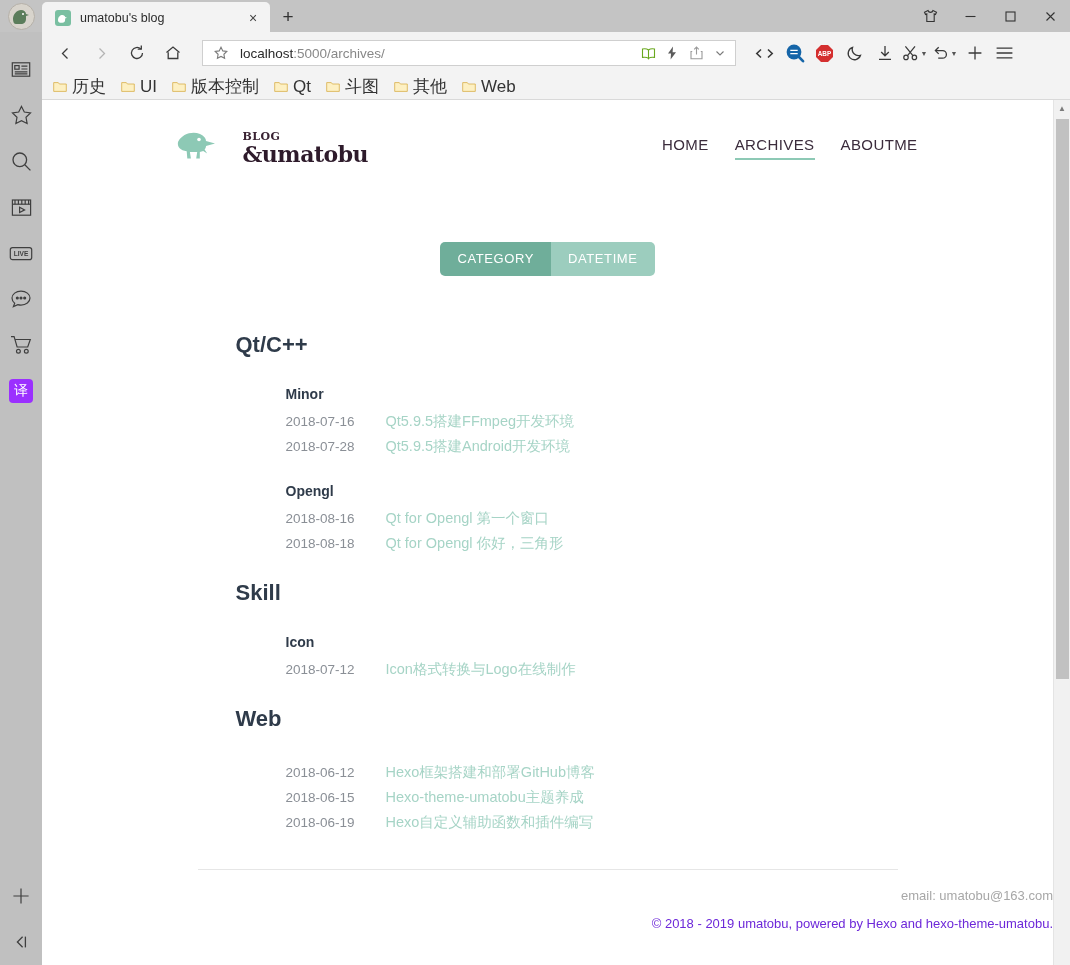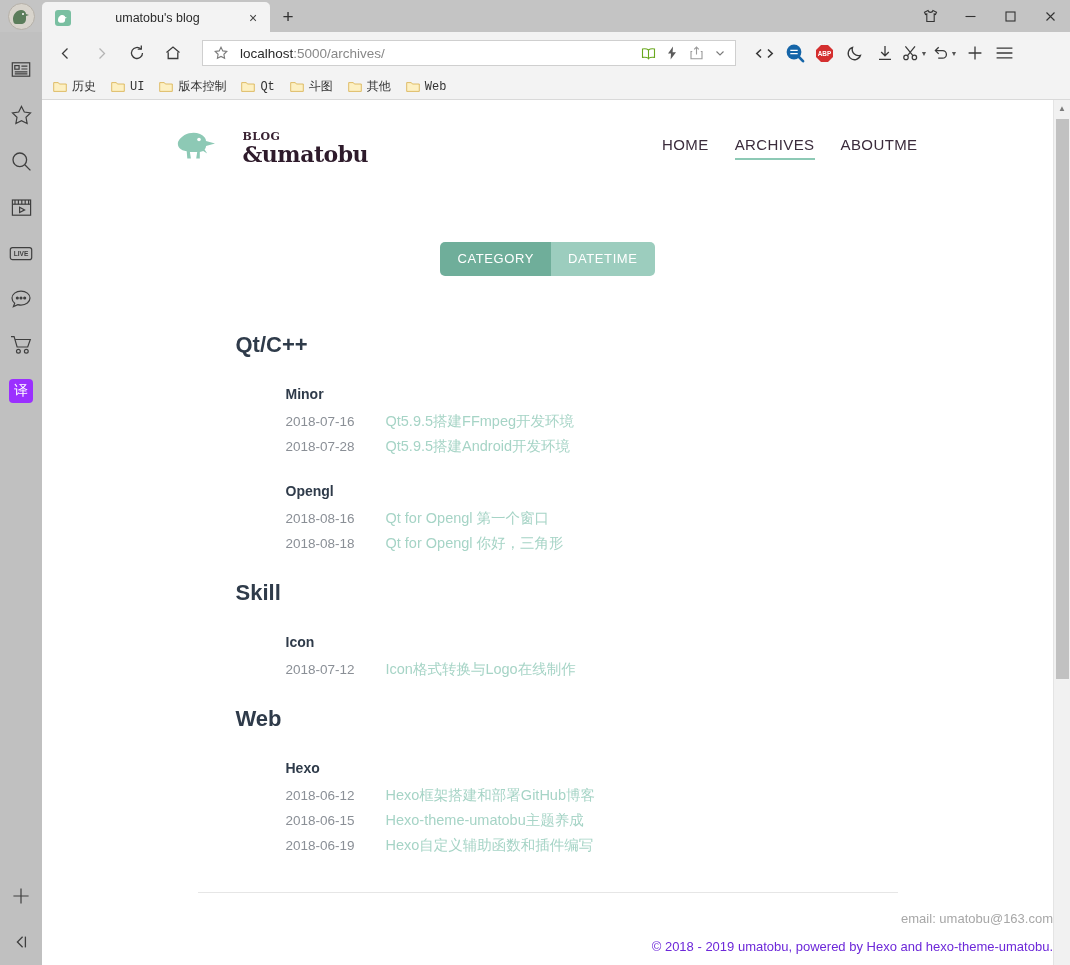--- a/index.html
+++ b/index.html
@@ -7,21 +7,21 @@
     width: 1070px; height: 965px;
     font-family: "Liberation Sans", sans-serif;
     overflow: hidden;
     background: #c0c0c0;
   }
   #app { position: relative; width: 1070px; height: 965px; display: flex; flex-direction: column; }
 
   
   .titlebar {
     height: 32px; background: #c4c4c4; display: flex; align-items: flex-end;
-    flex: 0 0 32px; position: relative; text-align: center;
+    flex: 0 0 32px; position: relative;
   }
   .brand-avatar {
     position: absolute; left: 4px; top: 3px; width: 34px; height: 26px;
     display: flex; align-items: center; justify-content: center;
   }
   .avatar-circle {
     width: 27px; height: 27px; border-radius: 50%;
     background: #d8d4cc; border: 1px solid #b5b0a8;
     display: flex; align-items: center; justify-content: center;
     overflow: hidden;
@@ -77,21 +77,21 @@
     width: 29px; height: 30px; display: flex; align-items: center; justify-content: center;
     color: #3a3a3a; position: relative;
   }
   .tic .caret { font-size: 7px; margin-left: 1px; color: #555; }
 
   .bookmarks {
     height: 26px; background: #f3f3f3; display: flex; align-items: center;
     padding-left: 48px; gap: 5px; flex: 0 0 26px; border-bottom: 1px solid #d9d9d9;
   }
   .bm { display: flex; align-items: center; gap: 5px; padding: 2px 5px; border-radius: 3px; }
-  .bm-label { font-size: 12px; color: #333; white-space: nowrap; font-family: Liberation Mono, monospace; }
+  .bm-label { font-size: 17px; color: #333; white-space: nowrap; }
 
   
   .sidebar {
     position: absolute; left: 0; top: 32px; width: 42px; bottom: 0;
     background: #c0c0c0; display: flex; flex-direction: column; align-items: center;
     padding-top: 14px; z-index: 5;
   }
   .sb-item {
     width: 42px; height: 46px; display: flex; align-items: center; justify-content: center;
     color: #3f3f3f;
@@ -439,21 +439,20 @@
             <div class="post-row">
               <span class="post-date">2018-07-12</span>
               <span class="post-link">Icon格式转换与Logo在线制作</span>
             </div>
           </div>
         </div>
 
         <div>
           <div class="cat-title">Web</div>
           <div class="subcat">
-            <div class="subcat-title">Hexo</div>
             <div class="post-row">
               <span class="post-date">2018-06-12</span>
               <span class="post-link">Hexo框架搭建和部署GitHub博客</span>
             </div>
             <div class="post-row">
               <span class="post-date">2018-06-15</span>
               <span class="post-link">Hexo-theme-umatobu主题养成</span>
             </div>
             <div class="post-row">
               <span class="post-date">2018-06-19</span>

